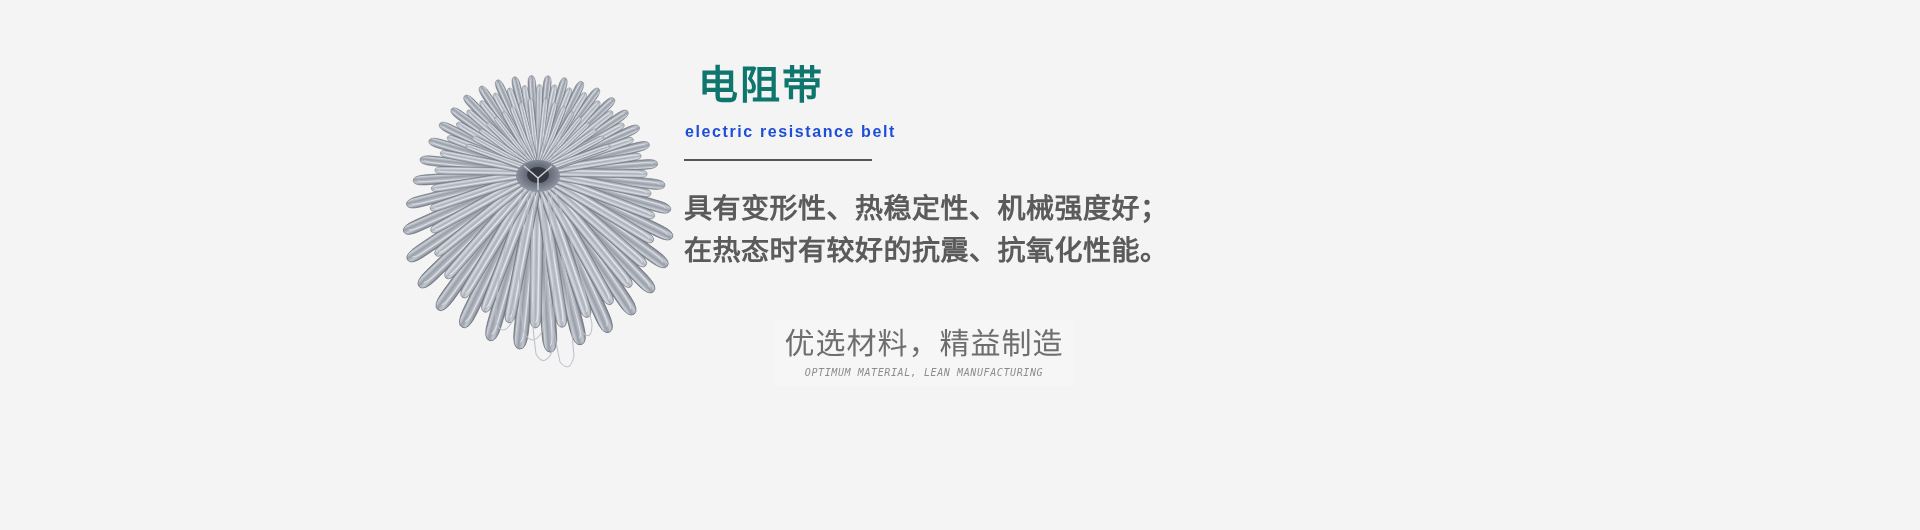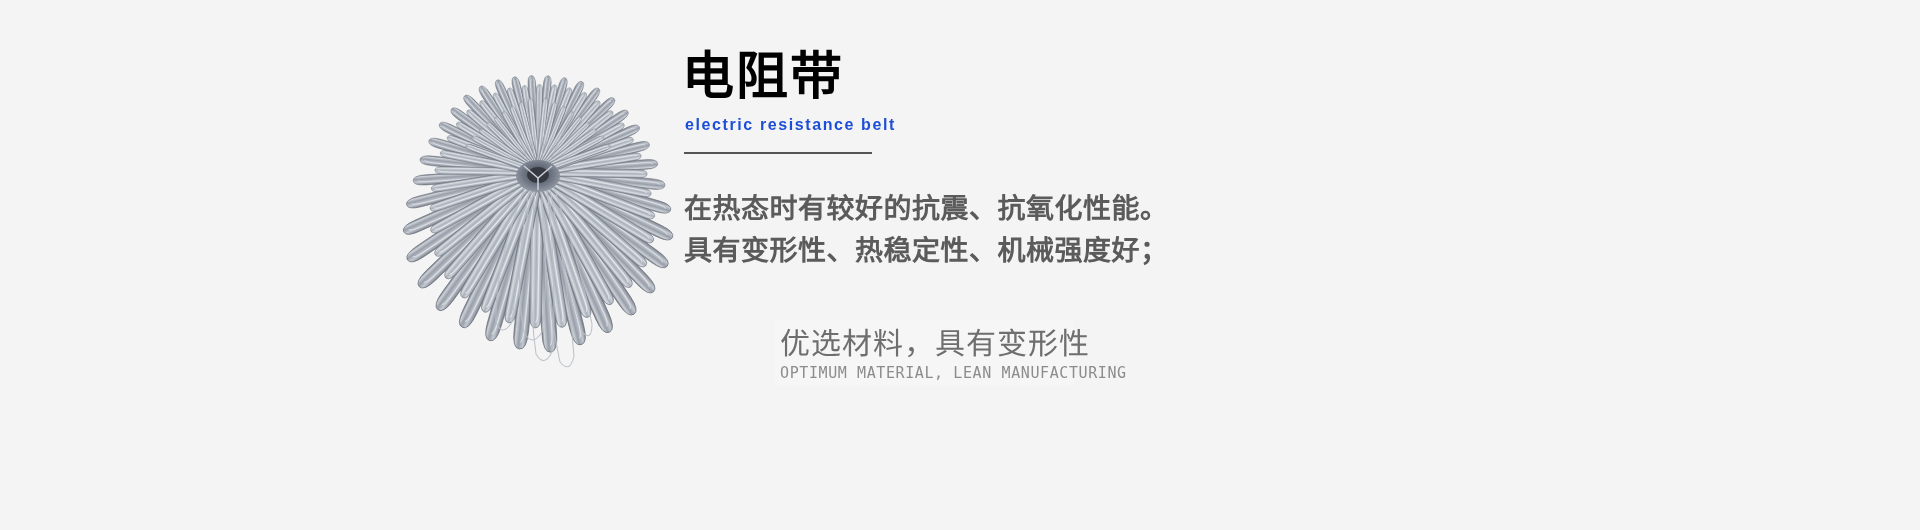--- a/index.html
+++ b/index.html
@@ -53,26 +53,26 @@
   }
 
   .headline-block {
     position: absolute;
     left: 0;
     top: 48px;
     width: 520px;
   }
 
   .headline-cn {
-    margin: 0;
+    margin: 16px;
     font-family: "DejaVu Sans", "Liberation Sans", sans-serif;
-    font-size: 52px;
+    font-size: 40px;
     line-height: 1.08;
     font-weight: 700;
-    color: #000000;
+    color: #0f766e;
     letter-spacing: 2px;
     white-space: nowrap;
   }
 
   .headline-en {
     margin: 12px 0 0 3px;
     font-family: "Liberation Sans", "DejaVu Sans", sans-serif;
     font-size: 16px;
     font-weight: 700;
     color: #1d4ed8;
@@ -123,26 +123,27 @@
     font-size: 30px;
     line-height: 40px;
     font-weight: 400;
     color: #6e6e6e;
     letter-spacing: 1px;
     white-space: nowrap;
   }
   .slogan-en {
     margin: 2px 0 0 0;
     font-family: "DejaVu Sans Mono", "Liberation Mono", monospace;
-    font-size: 15px;
+    font-size: 10px;
     line-height: 14px;
     font-weight: 400;
     color: #8c8c8c;
     letter-spacing: 0.6px;
     white-space: nowrap;
+    font-style: italic;
   }
 </style>
 </head>
 <body>
 
 <div class="banner">
 
   <figure class="product-figure">
     <div class="product-photo">
       <svg viewBox="0 0 400 380" xmlns="http://www.w3.org/2000/svg" aria-hidden="true">
@@ -308,23 +309,23 @@
 
   <div class="text-column">
 
     <div class="headline-block">
       <h1 class="headline-cn">电阻带</h1>
       <div class="headline-en">electric resistance belt</div>
       <div class="headline-rule"></div>
     </div>
 
     <div class="body-copy">
+      <p class="body-line">具有变形性、热稳定性、机械强度好；</p>
       <p class="body-line">在热态时有较好的抗震、抗氧化性能。</p>
-      <p class="body-line">具有变形性、热稳定性、机械强度好；</p>
     </div>
 
     <div class="slogan-block">
-      <p class="slogan-cn">优选材料，具有变形性</p>
+      <p class="slogan-cn">优选材料，精益制造</p>
       <p class="slogan-en">OPTIMUM MATERIAL, LEAN MANUFACTURING</p>
     </div>
 
   </div>
 </div>
 
 </body></html>

